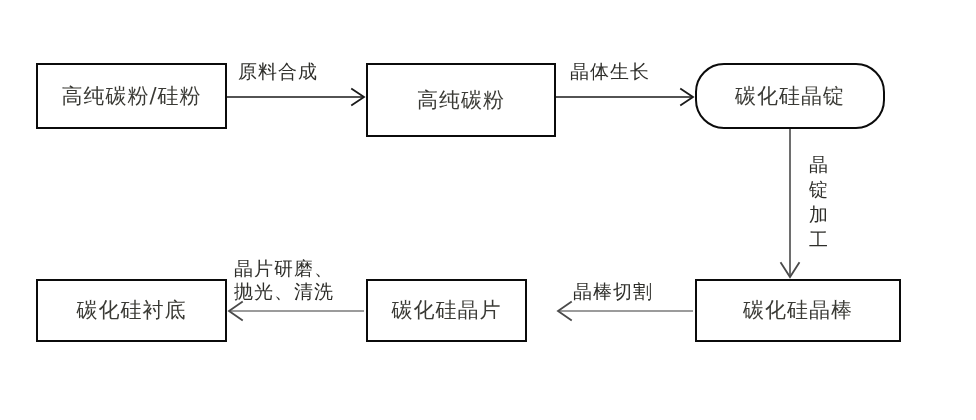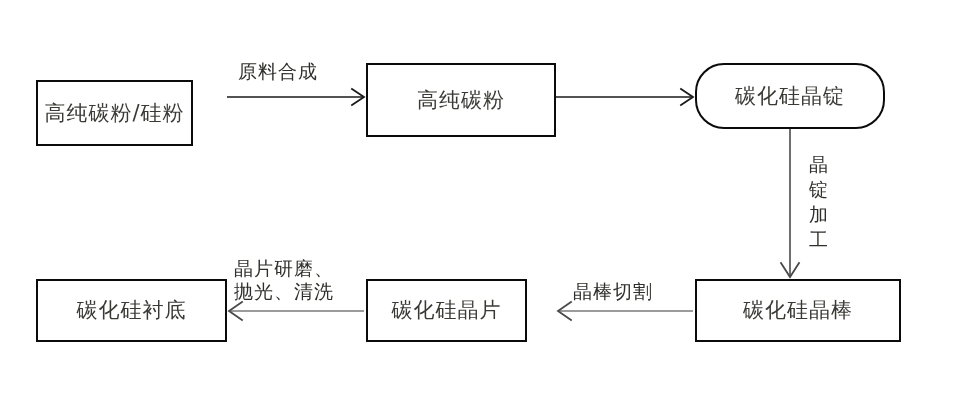--- a/index.html
+++ b/index.html
@@ -28,21 +28,21 @@
     background: #ffffff;
     color: #3a3a35;
     font-size: 21px;
     letter-spacing: 1px;
     display: flex;
     align-items: center;
     justify-content: center;
     line-height: 1;
     white-space: nowrap;
   }
-  .node-1 { left: 36px;  top: 63px;  width: 157px; height: 66px; margin-top: 17px; }
+  .node-1 { left: 36px;  top: 63px;  width: 191px; height: 66px; }
   .node-2 { left: 366px; top: 63px;  width: 190px; height: 74px; }
   .node-3 { left: 695px; top: 63px;  width: 190px; height: 66px; border-radius: 29px; }
   .node-4 { left: 36px;  top: 279px; width: 191px; height: 63px; }
   .node-5 { left: 366px; top: 279px; width: 161px; height: 63px; }
   .node-6 { left: 695px; top: 279px; width: 206px; height: 63px; }
 
   .edge-label {
     position: absolute;
     color: #2e2e2a;
     font-size: 19px;
@@ -100,20 +100,21 @@
   </svg>
 
   <div class="node node-1">高纯碳粉/硅粉</div>
   <div class="node node-2">高纯碳粉</div>
   <div class="node node-3">碳化硅晶锭</div>
   <div class="node node-4">碳化硅衬底</div>
   <div class="node node-5">碳化硅晶片</div>
   <div class="node node-6">碳化硅晶棒</div>
 
   <div class="edge-label lbl-1">原料合成</div>
+  <div class="edge-label lbl-2">晶体生长</div>
   <div class="edge-label lbl-3">晶
 锭
 加
 工</div>
   <div class="edge-label lbl-4">晶片研磨、
 抛光、清洗</div>
   <div class="edge-label lbl-5">晶棒切割</div>
 
 </div>
 

